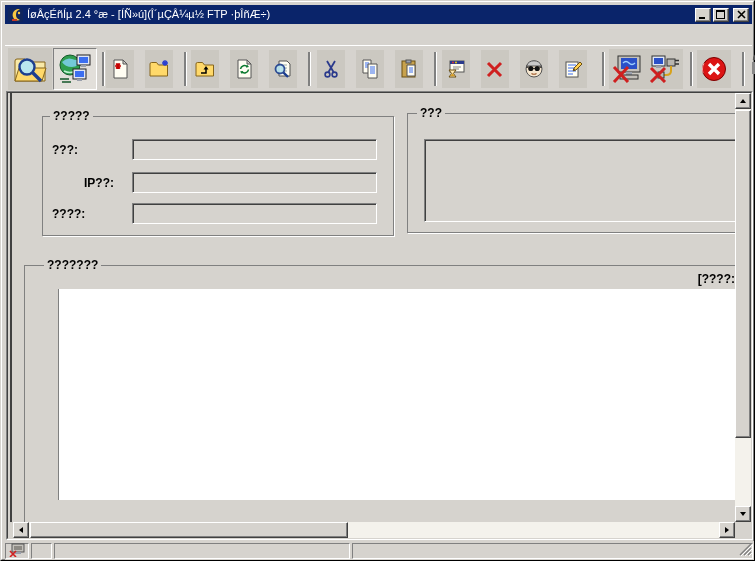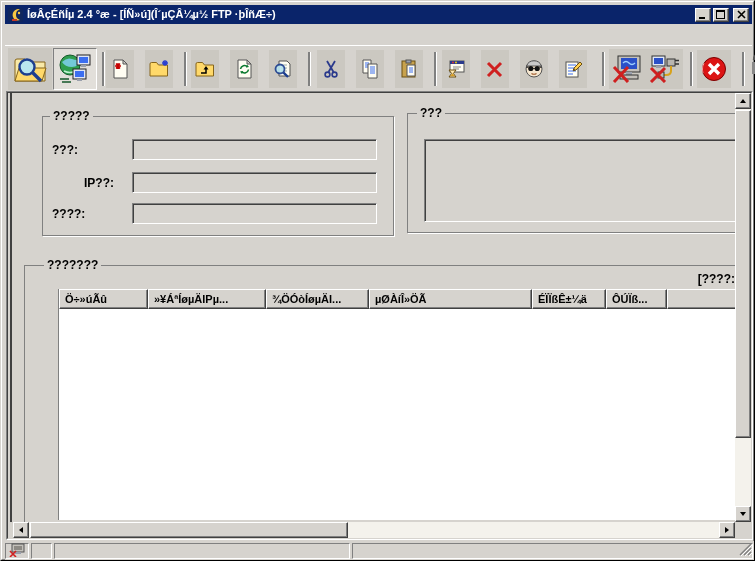--- a/index.html
+++ b/index.html
@@ -12,21 +12,21 @@
   #win-inner{
     position:absolute;inset:0;border:1px solid;border-color:#fff #808080 #808080 #fff;
   }
   
   .titlebar{
     position:absolute;left:3px;top:3px;width:747px;height:19px;
     background:#0a246a;display:flex;align-items:center;padding:0 2px;
   }
   .titlebar .app-icon{width:16px;height:16px;margin:0 3px 0 1px;flex:0 0 auto;}
   .titlebar .title-text{
-    color:#fff;font-weight:bold;font-size:11px;line-height:19px;white-space:nowrap;
+    color:#fff;font-weight:normal;font-size:11px;line-height:19px;white-space:nowrap;
     overflow:hidden;flex:1 1 auto;letter-spacing:0;
   }
   .sysbtns{display:flex;gap:2px;flex:0 0 auto;margin-right:1px;}
   .sysbtn{
     width:16px;height:14px;background:#d6d3ce;position:relative;
     border:1px solid;border-color:#fff #404040 #404040 #fff;
     box-shadow:inset -1px -1px 0 #808080;
     display:flex;align-items:center;justify-content:center;padding:0;
   }
   .sysbtn.close{margin-left:2px;}
@@ -409,29 +409,20 @@
 
     <div class="groupbox" style="left:395px;top:20px;width:339px;height:120px;"></div>
     <span class="group-label" style="left:405px;top:13px;">???</span>
     <div class="sunken-panel" style="left:412px;top:46px;width:316px;height:83px;"></div>
 
     <div class="groupbox" style="left:12px;top:172px;width:722px;height:262px;"></div>
     <span class="group-label" style="left:32px;top:165px;">???????</span>
     <span class="right-caption">[????:</span>
 
     <div class="hosts-table">
-      <div class="hdr-row">
-        <span class="hdr-cell" style="width:89px">Ö÷»úÃû</span>
-        <span class="hdr-cell" style="width:118px">»¥ÁªÍøµÄIPµ...</span>
-        <span class="hdr-cell" style="width:103px">¾ÖÓòÍøµÄI...</span>
-        <span class="hdr-cell" style="width:163px">µØÀíÎ»ÖÃ</span>
-        <span class="hdr-cell" style="width:74px">ÉÏÏßÊ±¼ä</span>
-        <span class="hdr-cell" style="width:61px">ÔÚÏß...</span>
-        <span class="hdr-cell" style="width:80px"></span>
-      </div>
       <div class="list-body"></div>
     </div>
   </div>
 
   <div class="vscroll">
     <button class="sbtn" style="left:0;top:0;">
           <span class="arrow up"></span>
         </button>
     <div class="sthumb" style="left:0;top:17px;width:16px;height:328px;"></div>
     <button class="sbtn" style="left:0;bottom:0;">

